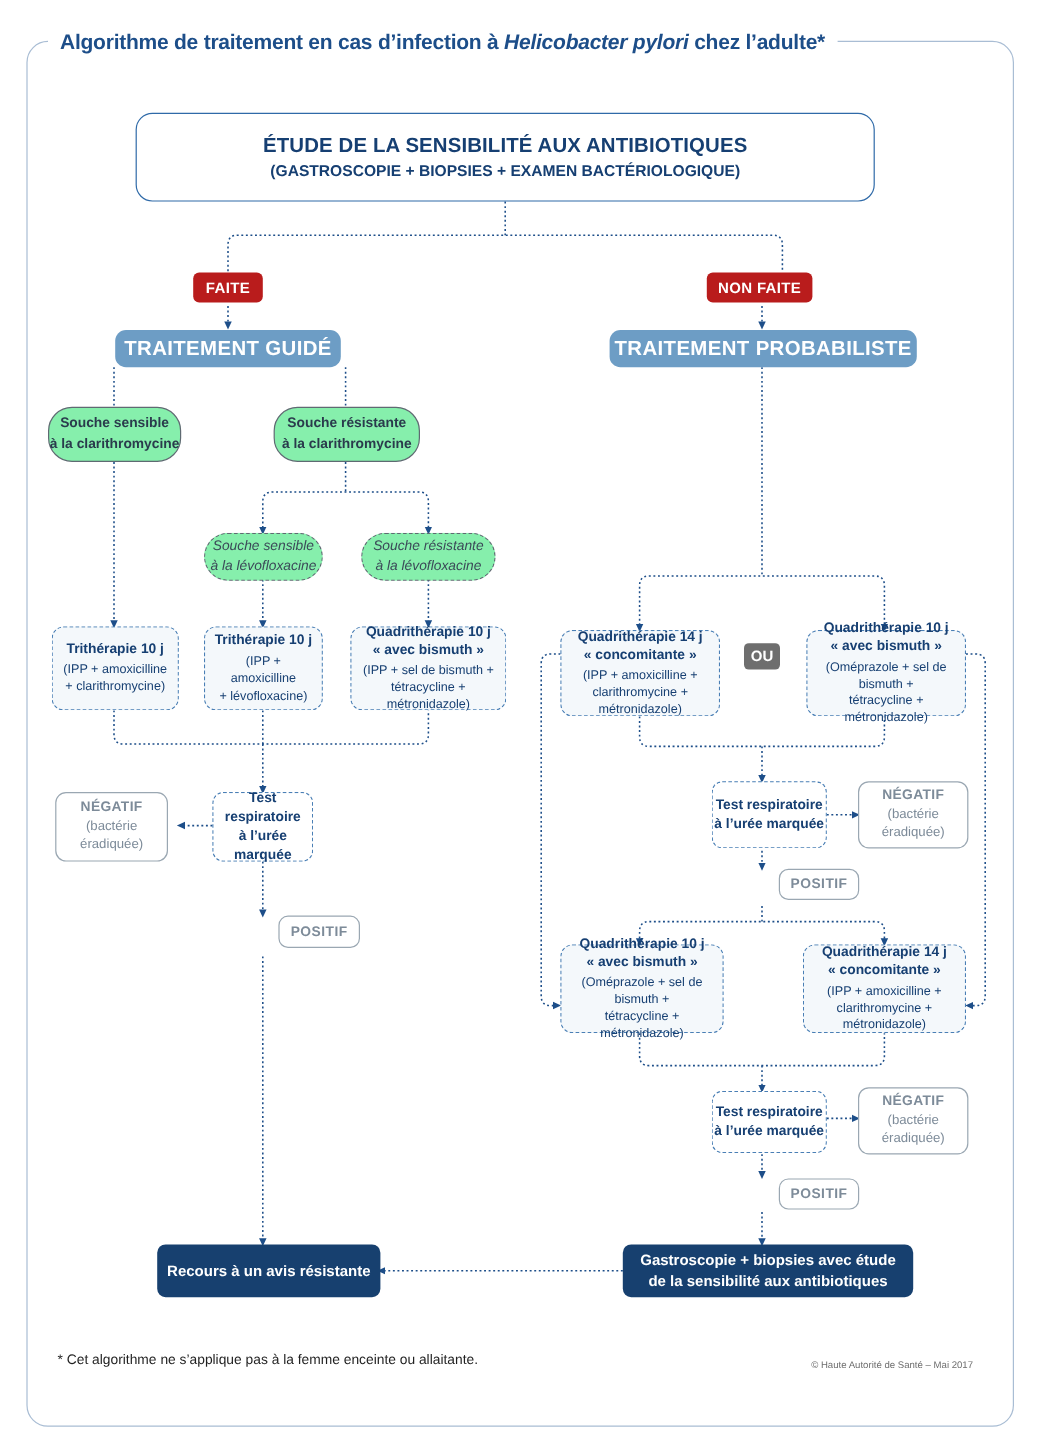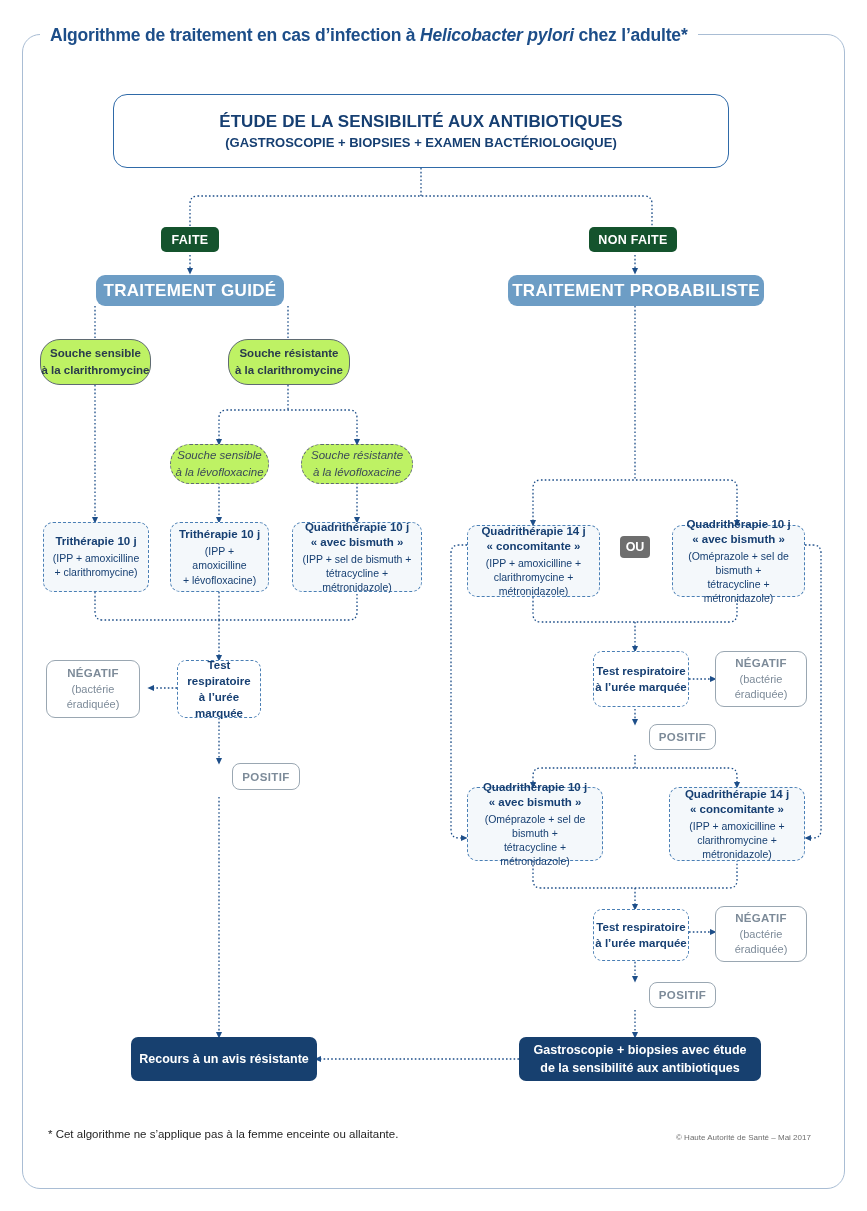--- a/index.html
+++ b/index.html
@@ -73,21 +73,21 @@
     letter-spacing: 0.1px;
   }
   .hdr-t2 {
     font-size: 13px; font-weight: bold;
     margin-top: 3px;
     text-align: center;
   }
 
   
   .pill-navy {
-    background: #14532d;
+    background: #b91c1c;
     color: #ffffff;
     border-radius: 5px;
     font-size: 12.5px;
     font-weight: bold;
     letter-spacing: 0.3px;
   }
   
   .banner-blue {
     background: #6d9dc5;
     color: #ffffff;
@@ -102,21 +102,21 @@
     color: #ffffff;
     border-radius: 4px;
     font-size: 12.5px;
     font-weight: bold;
   }
 
   
   .strain-box {
     border: 1.2px solid #5f6a72;
     border-radius: 20px;
-    background: #bef264;
+    background: #86efac;
     font-size: 11.5px;
     font-weight: bold;
     line-height: 1.45;
     color: #2a3b4c;
   }
   .strain-box.dash {
     border-style: dashed;
     font-style: italic;
     font-weight: normal;
     font-size: 11.5px;

